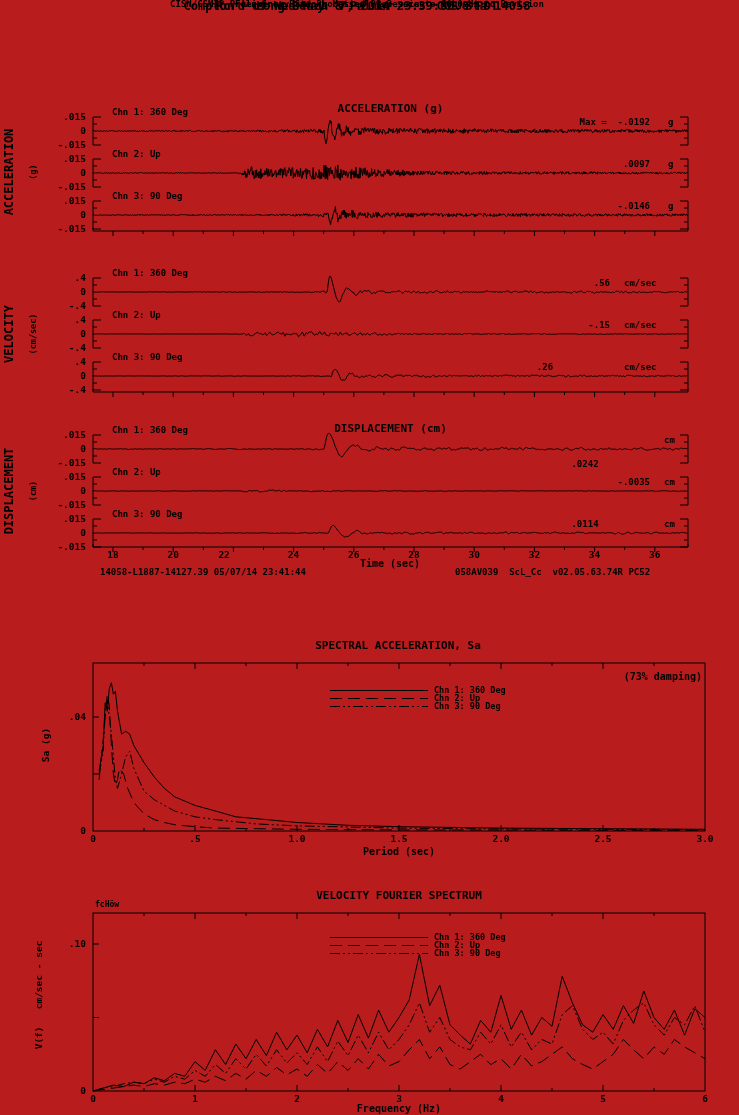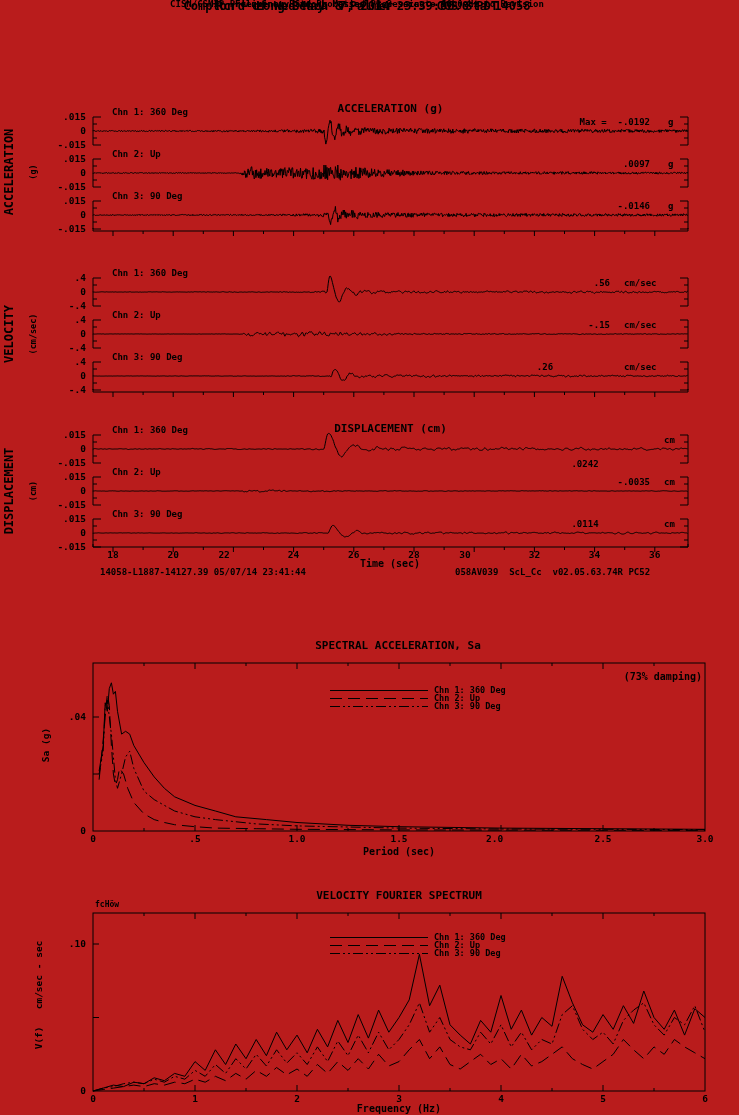--- a/index.html
+++ b/index.html
@@ -263,29 +263,29 @@
       <div class="abs f95" style="left: 46px; top: 542px; width: 40px; text-align: right;">-.015</div>
       <div class="abs f9" style="left: 112px; top: 510px;">Chn 3: 90 Deg</div>
       <div class="abs f9" style="left: 520px; top: 520px; width: 130px; text-align: center;">.0114</div>
       <div class="abs f9" style="left: 664px; top: 520px;">cm</div>
       <div class="abs f95" style="left: 98px; top: 550px; width: 30px; text-align: center;">18</div>
       <div class="abs f95" style="left: 158.2px; top: 550px; width: 30px; text-align: center;">20</div>
       <div class="abs f95" style="left: 218.4px; top: 550px; width: 30px; text-align: left;">22</div>
       <div class="abs f95" style="left: 278.6px; top: 550px; width: 30px; text-align: center;">24</div>
       <div class="abs f95" style="left: 338.8px; top: 550px; width: 30px; text-align: center;">26</div>
       <div class="abs f95" style="left: 399px; top: 550px; width: 30px; text-align: center;">28</div>
-      <div class="abs f95" style="left: 459.2px; top: 550px; width: 30px; text-align: left;">30</div>
+      <div class="abs f95" style="left: 459.2px; top: 550px; width: 30px; text-align: center;">30</div>
       <div class="abs f95" style="left: 519.4px; top: 550px; width: 30px; text-align: center;">32</div>
       <div class="abs f95" style="left: 579.6px; top: 550px; width: 30px; text-align: center;">34</div>
       <div class="abs f95" style="left: 639.8px; top: 550px; width: 30px; text-align: center;">36</div>
       <div class="abs f95" style="left: 78px; top: 834px; width: 30px; text-align: center;">0</div>
       <div class="abs f95" style="left: 180px; top: 834px; width: 30px; text-align: center;">.5</div>
       <div class="abs f95" style="left: 282px; top: 834px; width: 30px; text-align: center;">1.0</div>
       <div class="abs f95" style="left: 384px; top: 834px; width: 30px; text-align: center;">1.5</div>
-      <div class="abs f95" style="left: 486px; top: 834px; width: 30px; ">2.0</div>
+      <div class="abs f95" style="left: 486px; top: 834px; width: 30px; text-align: center;">2.0</div>
       <div class="abs f95" style="left: 588px; top: 834px; width: 30px; text-align: center;">2.5</div>
       <div class="abs f95" style="left: 690px; top: 834px; width: 30px; text-align: center;">3.0</div>
       <div class="abs f95" style="left: 46px; top: 712px; width: 40px; text-align: right;">.04</div>
       <div class="abs f95" style="left: 46px; top: 826px; width: 40px; text-align: right;">0</div>
       <div class="abs f95" style="left: 78px; top: 1094px; width: 30px; text-align: center;">0</div>
       <div class="abs f95" style="left: 180px; top: 1094px; width: 30px; text-align: center;">1</div>
       <div class="abs f95" style="left: 282px; top: 1094px; width: 30px; text-align: center;">2</div>
       <div class="abs f95" style="left: 384px; top: 1094px; width: 30px; text-align: center;">3</div>
       <div class="abs f95" style="left: 486px; top: 1094px; width: 30px; text-align: center;">4</div>
       <div class="abs f95" style="left: 588px; top: 1094px; width: 30px; text-align: center;">5</div>

